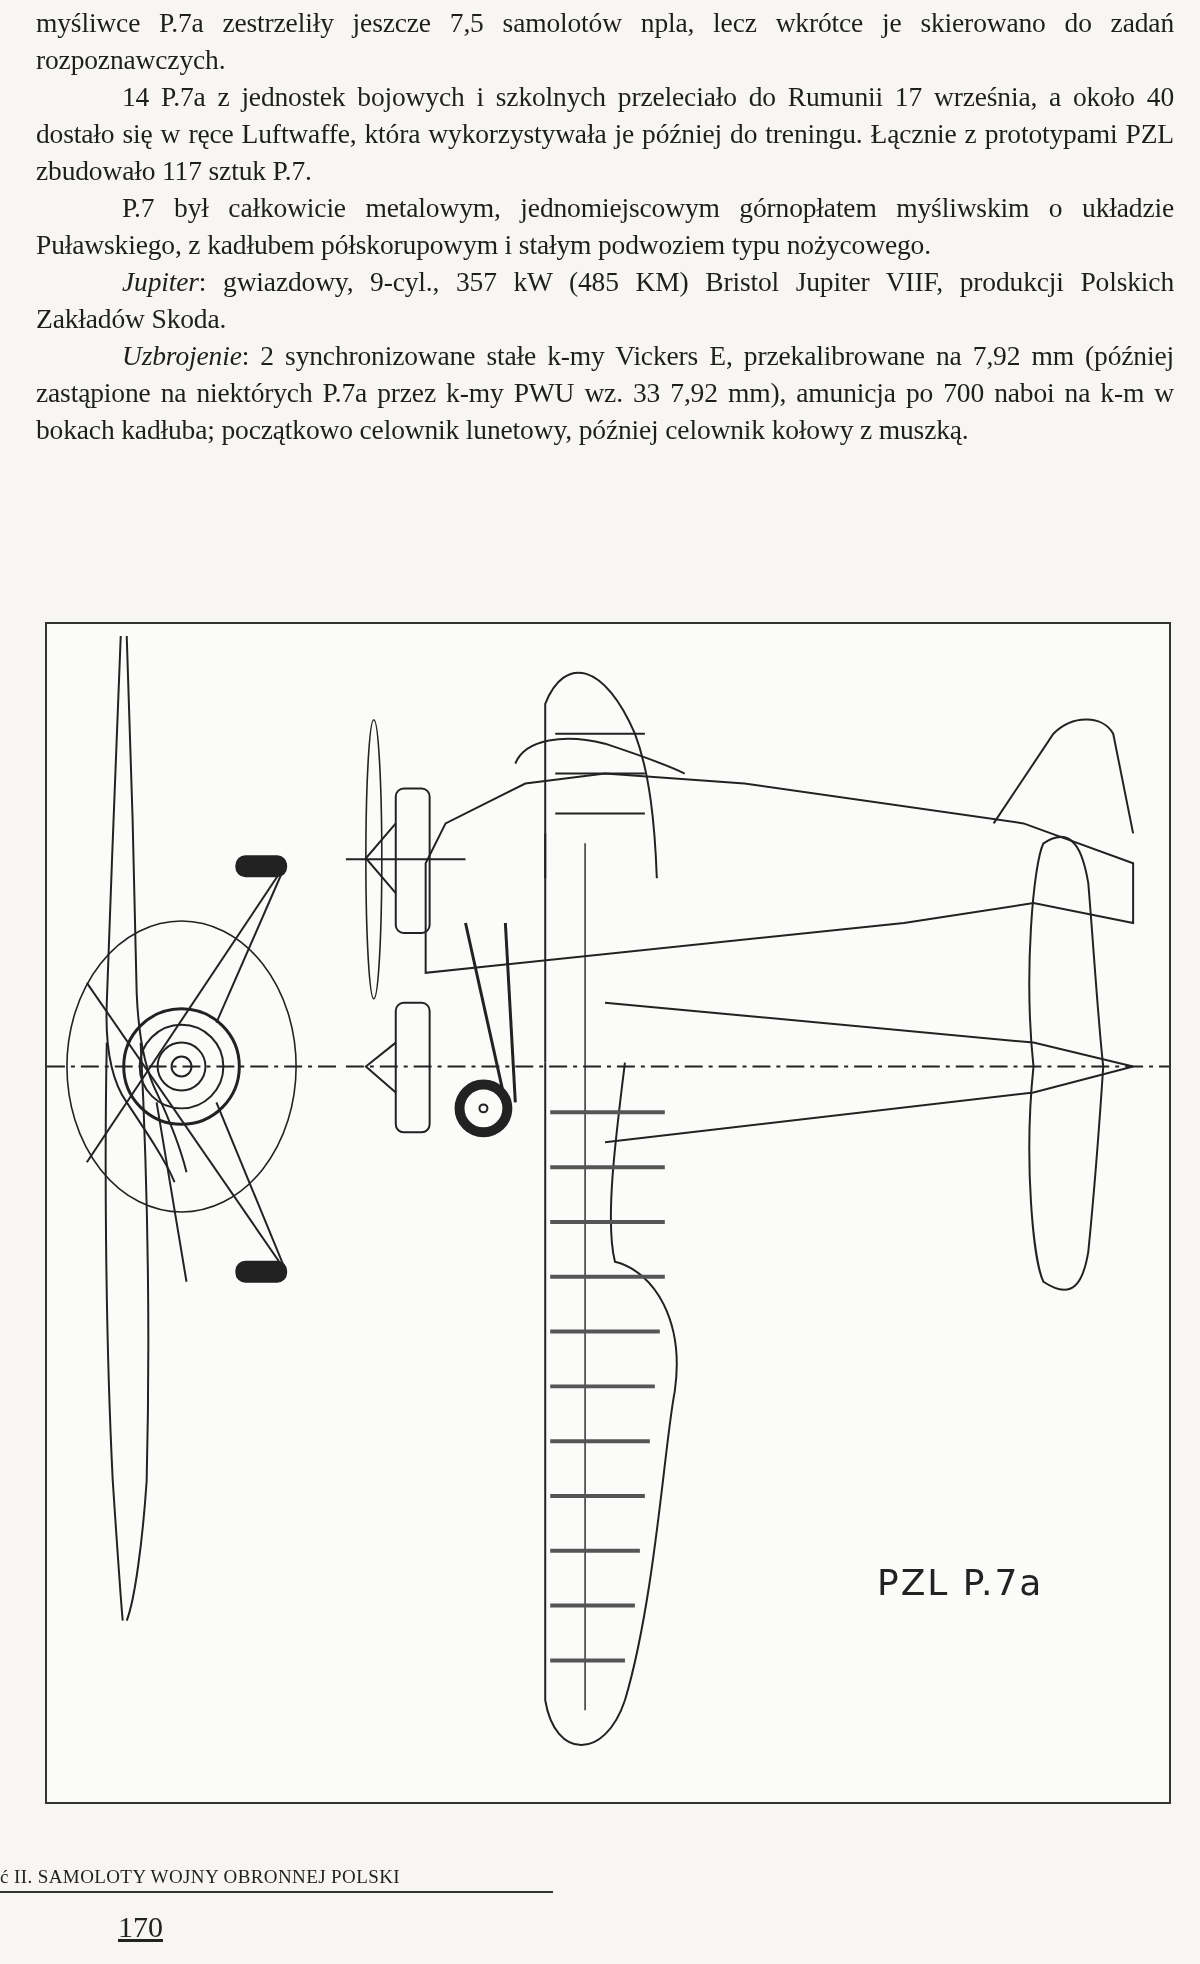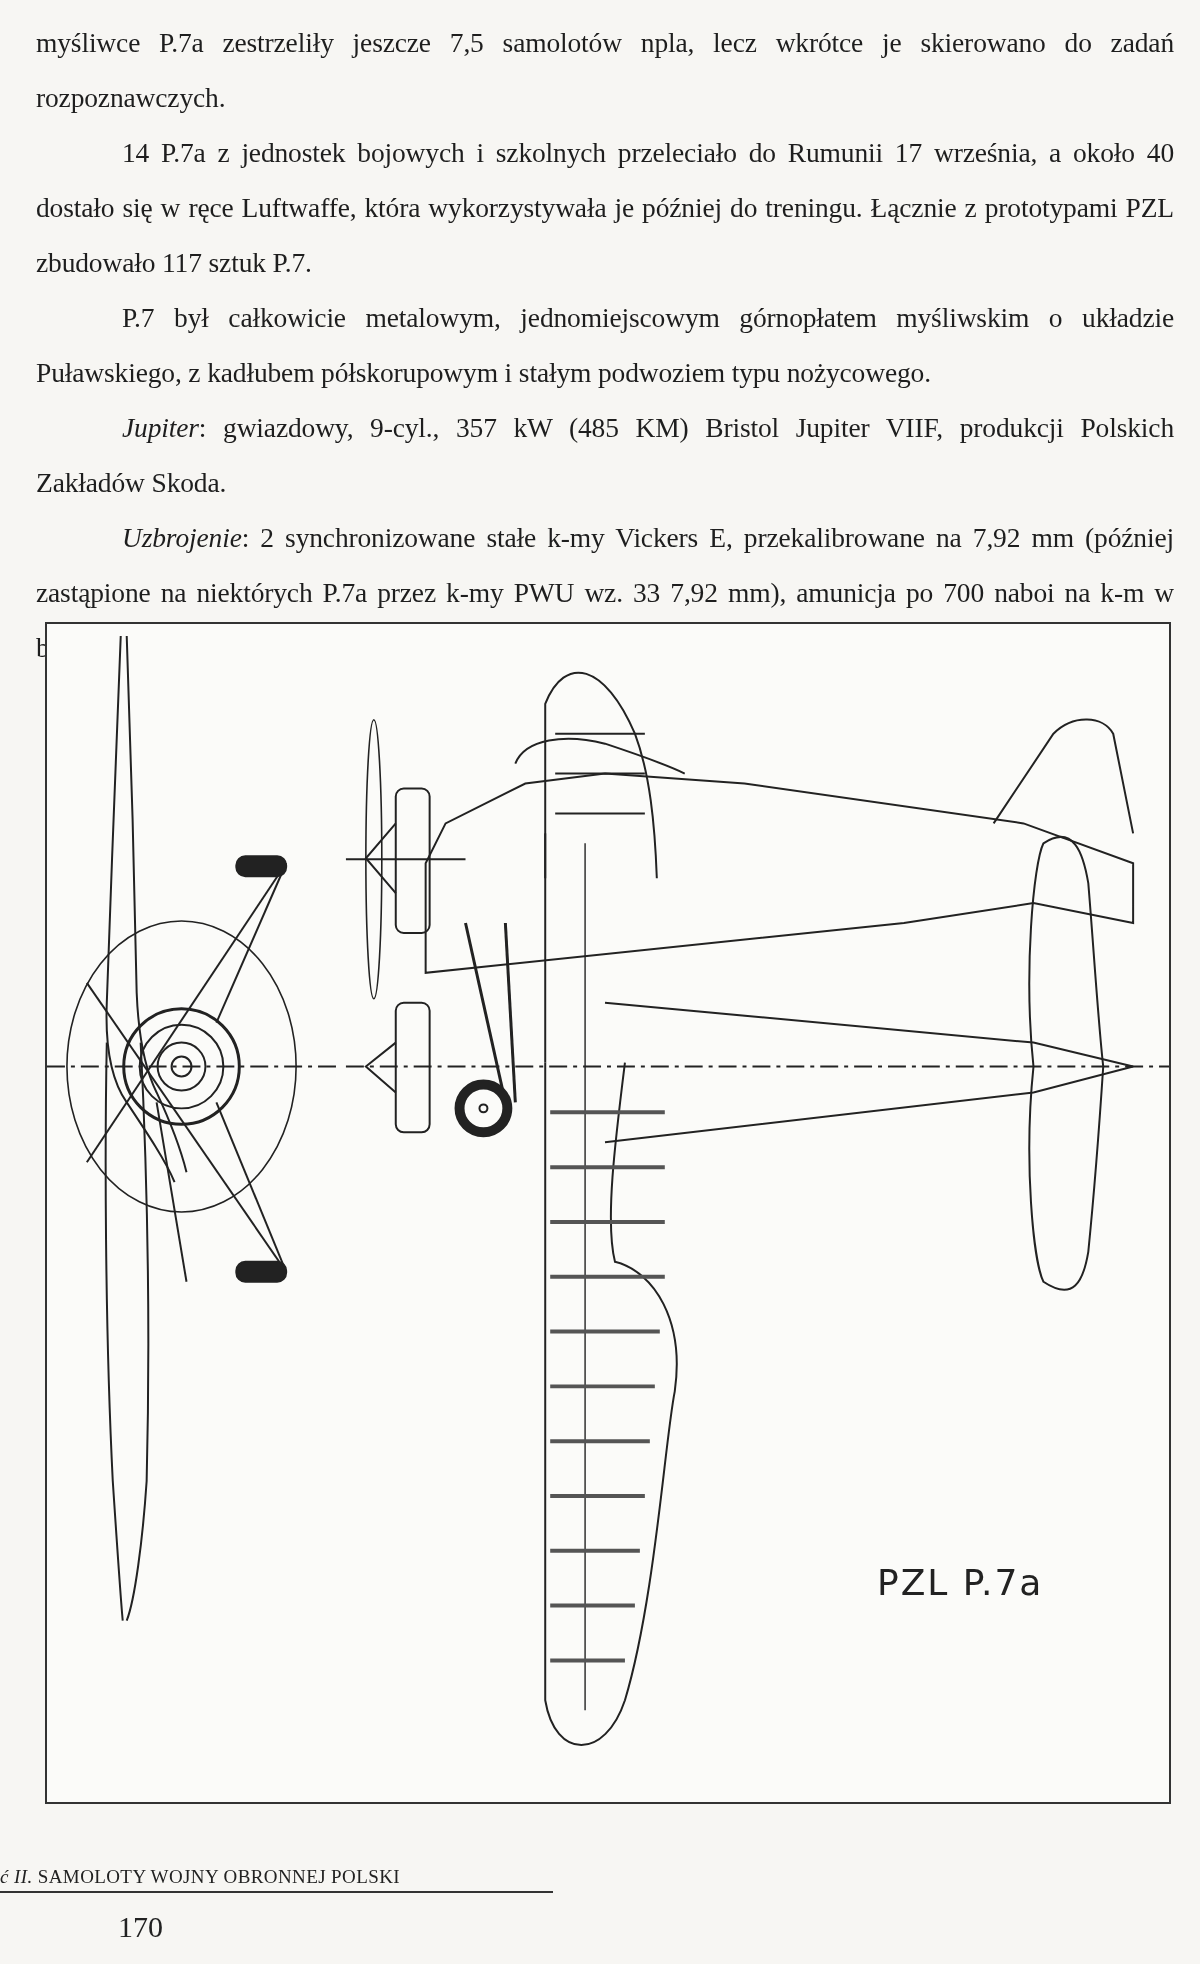--- a/index.html
+++ b/index.html
@@ -3,46 +3,46 @@
 <meta charset="utf-8">
 <style>
   html, body { margin: 0; padding: 0; }
   body {
     width: 1200px; height: 1964px; position: relative; overflow: hidden;
     background: #f7f6f3;
     font-family: "Liberation Serif", "DejaVu Serif", serif;
     color: #1e1e1e;
   }
   .text-block {
-    position: absolute; left: 36px; top: 15px; width: 1138px;
-    font-size: 27.5px; line-height: 55px; text-align: justify;
+    position: absolute; left: 36px; top: 4px; width: 1138px;
+    font-size: 27.5px; line-height: 37px; text-align: justify;
     letter-spacing: -0.15px;
   }
   .text-block p { margin: 0; }
   .indent { text-indent: 86px; }
   .lbl { font-style: italic; }
   .figure {
     position: absolute; left: 45px; top: 622px; width: 1126px; height: 1182px;
     border: 2px solid #333; box-sizing: border-box; background: #fbfbf9; text-align: right;
   }
   .figure svg { position: absolute; left: 0; top: 0; width: 100%; height: 100%; }
   .fig-caption {
     position: absolute; left: 830px; top: 938px;
     font-family: "DejaVu Sans", sans-serif; font-size: 36px; color: #222;
     letter-spacing: 2px; font-weight: normal;
   }
   .running-head {
     position: absolute; left: 0; top: 1866px; width: 553px;
     font-family: "Liberation Serif", serif; font-size: 19px; color: #222;
     border-bottom: 2px solid #333; padding-bottom: 3px; letter-spacing: 0.4px;
   }
-  .running-head .it { font-style: italic; }
+  .running-head .it { }
   .page-number {
     position: absolute; left: 118px; top: 1910px;
-    font-size: 30px; color: #222;
+    font-size: 30px; color: #222; text-decoration: underline;
   }
 </style>
 </head>
 <body>
 
 <div class="text-block">
   <p>myśliwce P.7a zestrzeliły jeszcze 7,5 samolotów npla, lecz wkrótce je skierowano do zadań rozpoznawczych.</p>
   <p class="indent">14 P.7a z jednostek bojowych i szkolnych przeleciało do Rumunii 17 września, a około 40 dostało się w ręce Luftwaffe, która wykorzystywała je później do treningu. Łącznie z prototypami PZL zbudowało 117 sztuk P.7.</p>
   <p class="indent">P.7 był całkowicie metalowym, jednomiejscowym górnopłatem myśliwskim o układzie Puławskiego, z kadłubem półskorupowym i stałym podwoziem typu nożycowego.</p>
   <p class="indent"><span class="lbl">Jupiter</span><span>: gwiazdowy, 9-cyl., 357 kW (485 KM) Bristol Jupiter VIIF, produkcji Polskich Zakładów Skoda.</span></p>

